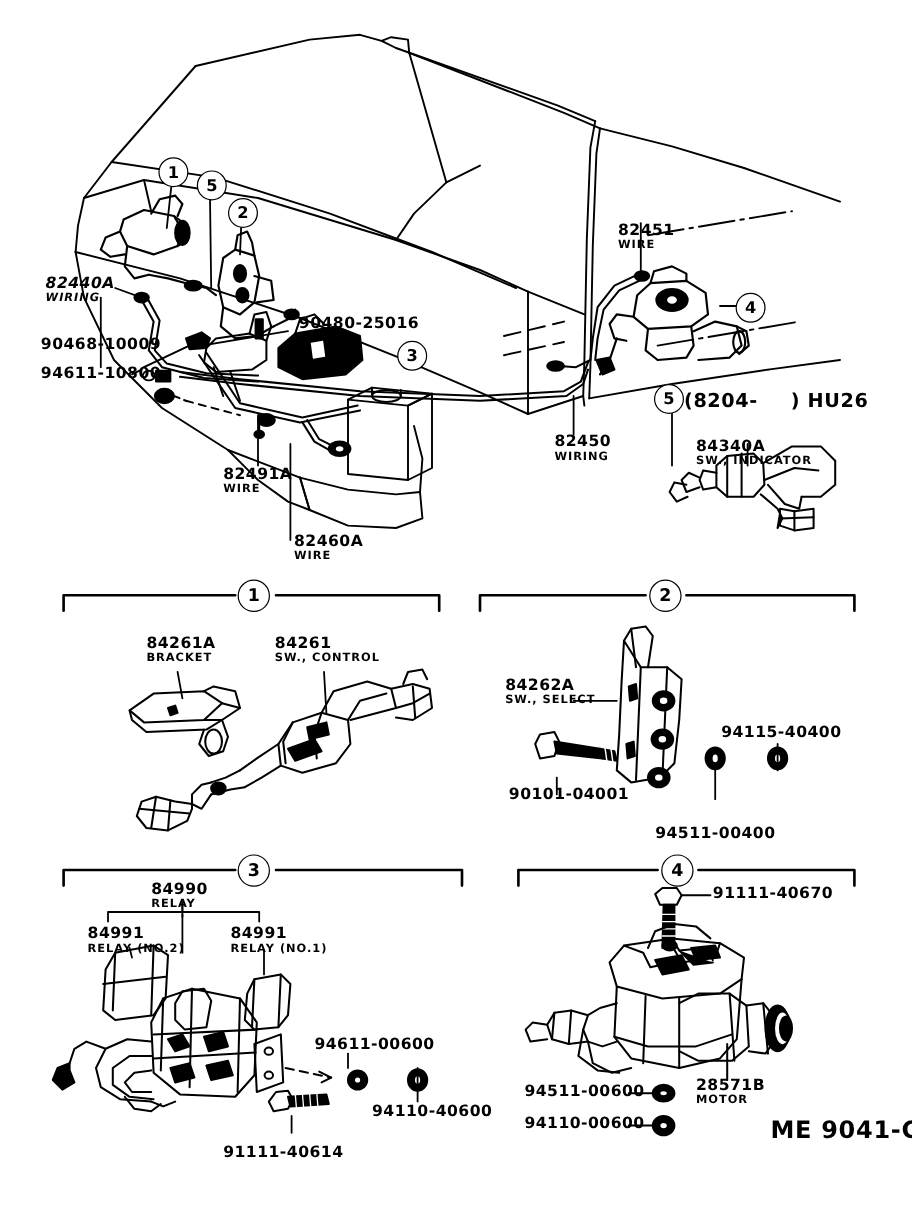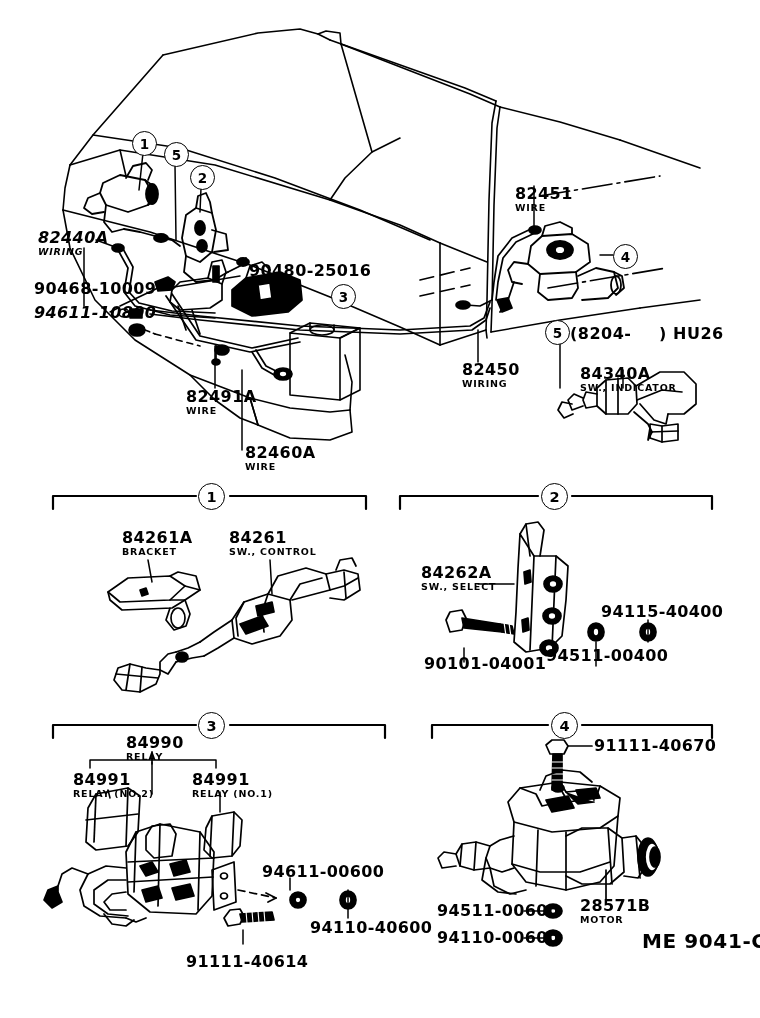--- a/index.html
+++ b/index.html
@@ -1,21 +1,21 @@
 <!DOCTYPE html>
 <html><head>
 <meta charset="utf-8">
 <style>
   html,body{margin:0;padding:0;background:#fff;}
   body{width:760px;height:1018px;position:relative;overflow:hidden;
        font-family:"DejaVu Sans","Liberation Sans",sans-serif;color:#000;}
   #sheet{position:absolute;left:0;top:0;width:760px;height:1018px;}
   svg{position:absolute;left:0;top:0;width:760px;height:1018px;}
   .lbl{position:absolute;white-space:nowrap;line-height:1;}
-  .pn{font-size:16px;font-weight:bold;letter-spacing:.4px;}
+  .pn{font-size:13px;font-weight:bold;letter-spacing:.4px;}
   .sub{font-size:9.5px;font-weight:bold;letter-spacing:.8px;margin-top:1px;}
   .code{font-size:20px;font-weight:bold;letter-spacing:.6px;}
   .rng{font-size:16px;font-weight:bold;letter-spacing:.5px;}
   .cnum{position:absolute;width:23px;height:23px;border:1.7px solid #000;border-radius:50%;
         display:flex;align-items:center;justify-content:center;font-size:13.5px;font-weight:bold;
         background:#fff;}
   .cnum.big{width:25px;height:25px;font-size:14.5px;}
 </style>
 </head>
 <body>
@@ -413,21 +413,21 @@
   <span>5</span>
 </div>
 
 <div class="lbl" style="left:38px;top:230px;font-style:italic;">
   <div class="pn">82440A</div>
   <div class="sub">WIRING</div>
 </div>
 <div class="lbl" style="left:34px;top:281px;">
   <div class="pn">90468-10009</div>
 </div>
-<div class="lbl" style="left:34px;top:305px;font-style:italic;">
+<div class="lbl" style="left:34px;top:305px;">
   <div class="pn">94611-10800</div>
 </div>
 <div class="lbl" style="left:249px;top:263px;">
   <div class="pn">90480-25016</div>
 </div>
 <div class="lbl" style="left:186px;top:389px;">
   <div class="pn">82491A</div>
   <div class="sub">WIRE</div>
 </div>
 <div class="lbl" style="left:245px;top:445px;">
@@ -479,21 +479,21 @@
   <div class="sub">SW., CONTROL</div>
 </div>
 
 <div class="lbl" style="left:421px;top:565px;">
   <div class="pn">84262A</div>
   <div class="sub">SW., SELECT</div>
 </div>
 <div class="lbl" style="left:424px;top:656px;">
   <div class="pn">90101-04001</div>
 </div>
-<div class="lbl" style="left:546px;top:648px;text-align:right;">
+<div class="lbl" style="left:546px;top:688px;text-align:right;">
   <div class="pn">94511-00400</div>
 </div>
 <div class="lbl" style="left:601px;top:604px;">
   <div class="pn">94115-40400</div>
 </div>
 
 <div class="lbl" style="left:126px;top:735px;">
   <div class="pn">84990</div>
   <div class="sub">RELAY</div>
 </div>

